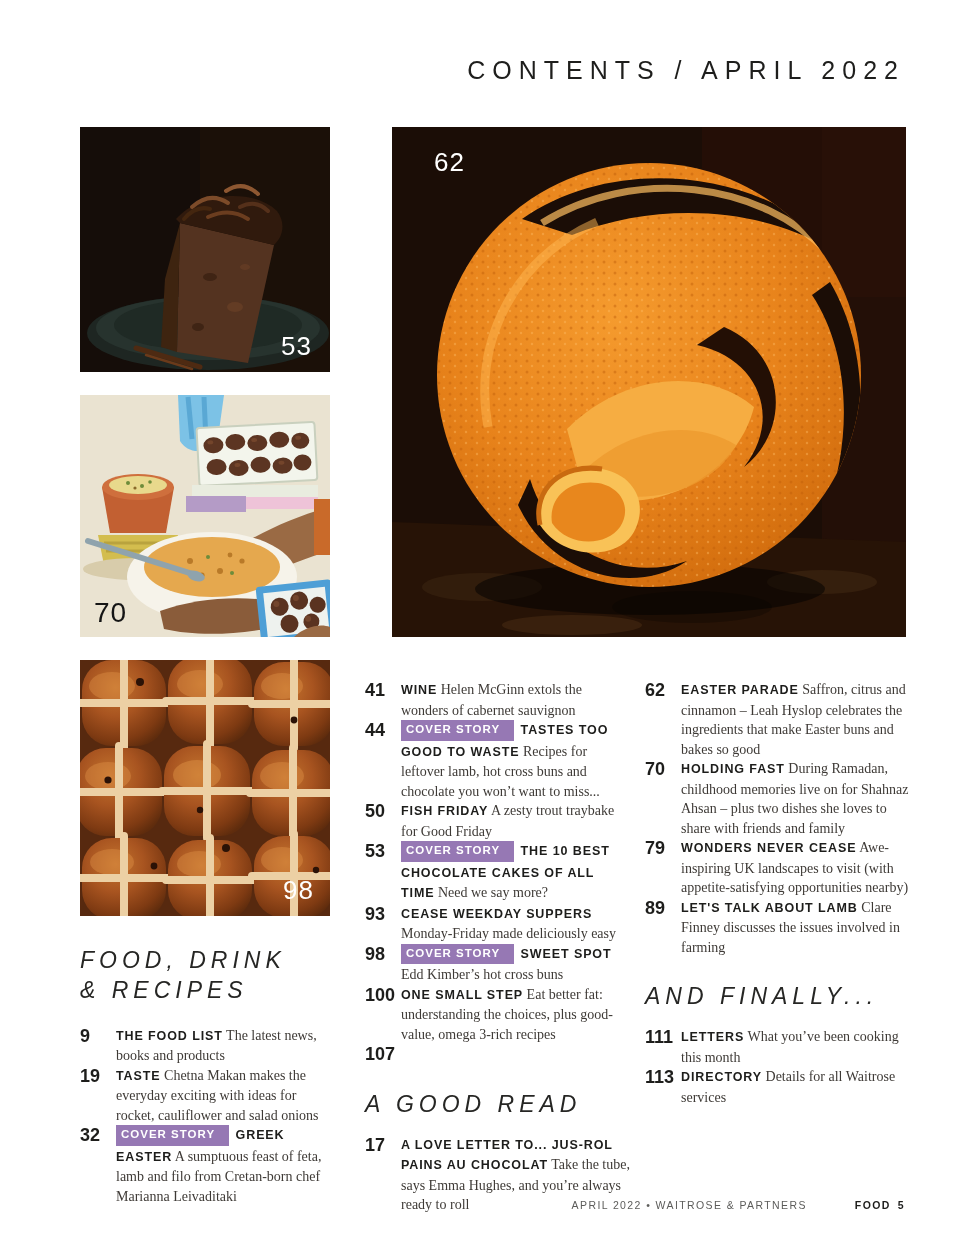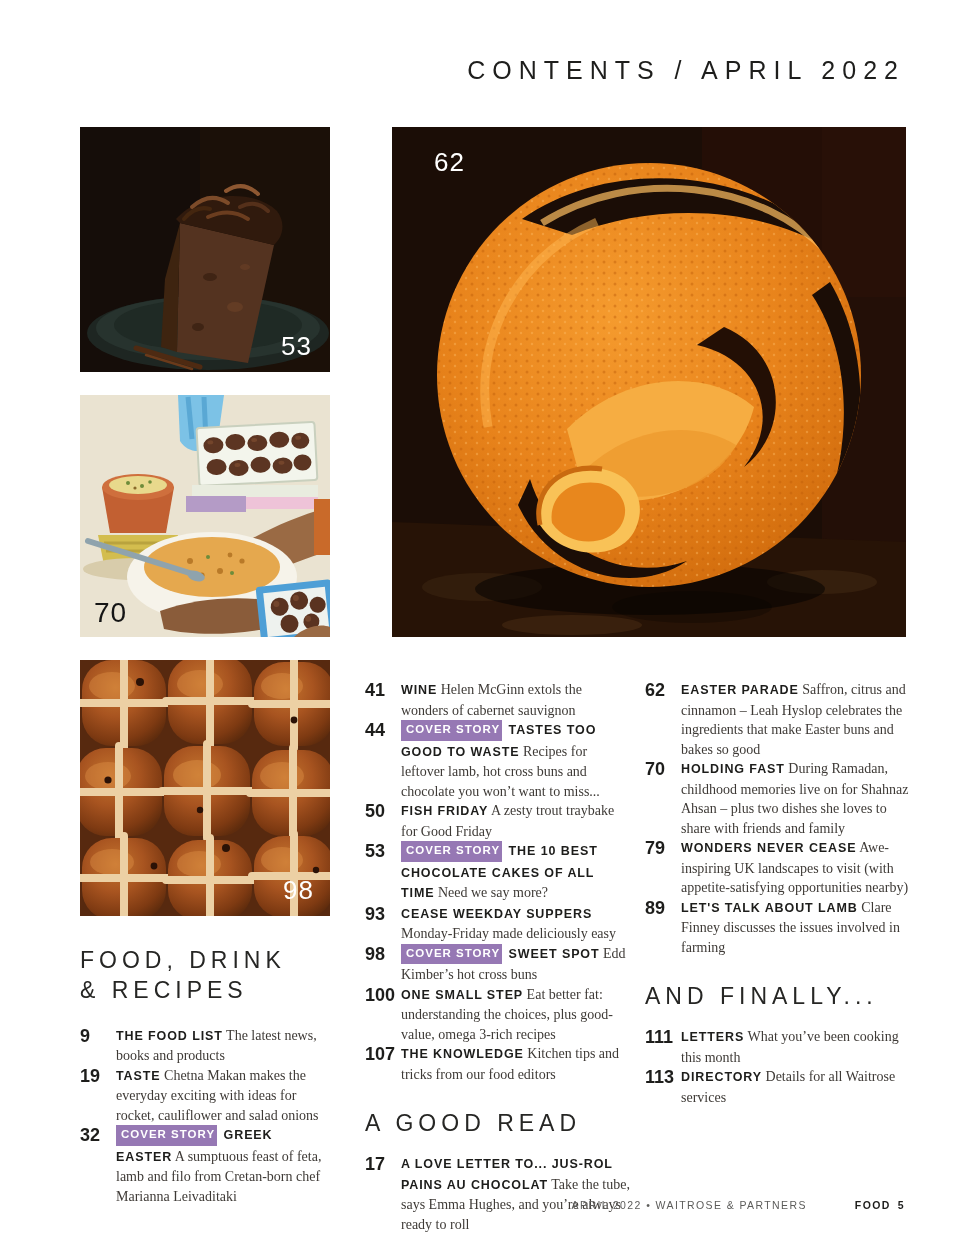--- a/index.html
+++ b/index.html
@@ -25,34 +25,34 @@
   #ph-buns .photo-num{right:16px;bottom:10px;}
   #ph-orange .photo-num{left:42px;top:20px;}
 
   
   .toc-col{position:absolute;color:#1d1d1b;}
   #col-1{left:80px;top:945px;width:252px;}
   #col-2{left:365px;top:680px;width:266px;}
   #col-3{left:645px;top:680px;width:267px;}
 
   .section-heading{font-size:23px;letter-spacing:5px;color:#262624;font-weight:400;
-                   line-height:1.32;margin:24px 0 16px 0;}
+                   line-height:1.32;margin:24px 0 16px 0;font-style:italic;}
   .toc-col .section-heading:first-child{margin-top:0;}
   #col-1 .section-heading{margin-bottom:20px;}
 
   .toc-item{display:flex;align-items:flex-start;margin:0;}
   .toc-item .num{flex:none;width:36px;font-weight:700;font-size:18px;line-height:19.5px;
                  padding-top:1px;color:#1d1d1b;}
   .item-body{flex:1;line-height:19.5px;font-family:"Liberation Serif",serif;
              font-size:14px;color:#3e3a36;}
   .item-body .title{font-family:"Liberation Sans",sans-serif;font-weight:700;
                     font-size:12.5px;letter-spacing:0.9px;color:#1d1d1b;}
   .item-body .badge{display:inline-block;background:var(--badge-bg,#9678b4);color:#fff;
                     font-family:"Liberation Sans",sans-serif;font-weight:700;
-                    font-size:11.5px;letter-spacing:1px;padding:0 2px 1px 5px;
+                    font-size:11.5px;letter-spacing:1px;padding:0 14px 1px 5px;
                     margin-right:3px;transform:translateY(-1px);}
 
   
   .folio{position:absolute;right:55px;top:1199px;font-size:10.5px;letter-spacing:1.4px;
          color:#5c5c5a;white-space:nowrap;}
   .folio .brand{font-weight:700;color:#1d1d1b;margin-left:4px;padding-left:44px;}
   .folio .pagenum{font-weight:700;color:#1d1d1b;margin-left:7px;}
 </style>
 </head>
 <body>
@@ -323,21 +323,20 @@
       <div class="toc-item">
         <span class="num">98</span>
         <span class="item-body"><span class="badge">COVER STORY</span> <span class="title">SWEET SPOT</span><span class="desc"> Edd Kimber’s hot cross buns</span></span>
       </div>
       <div class="toc-item">
         <span class="num">100</span>
         <span class="item-body"><span class="title">ONE SMALL STEP</span><span class="desc"> Eat better fat: understanding the choices, plus good-value, omega 3-rich recipes</span></span>
       </div>
       <div class="toc-item">
         <span class="num">107</span>
-        <span class="item-body"><span class="title">THE KNOWLEDGE</span><span class="desc"> Kitchen tips and tricks from our food editors</span></span>
       </div>
       <div class="section-heading">A GOOD READ</div>
       <div class="toc-item">
         <span class="num">17</span>
         <span class="item-body"><span class="title">A LOVE LETTER TO... JUS-ROL PAINS AU CHOCOLAT</span><span class="desc"> Take the tube, says Emma Hughes, and you’re always ready to roll</span></span>
       </div>
     </div>
   <div class="toc-col" id="col-3">
       <div class="toc-item">
         <span class="num">62</span>

